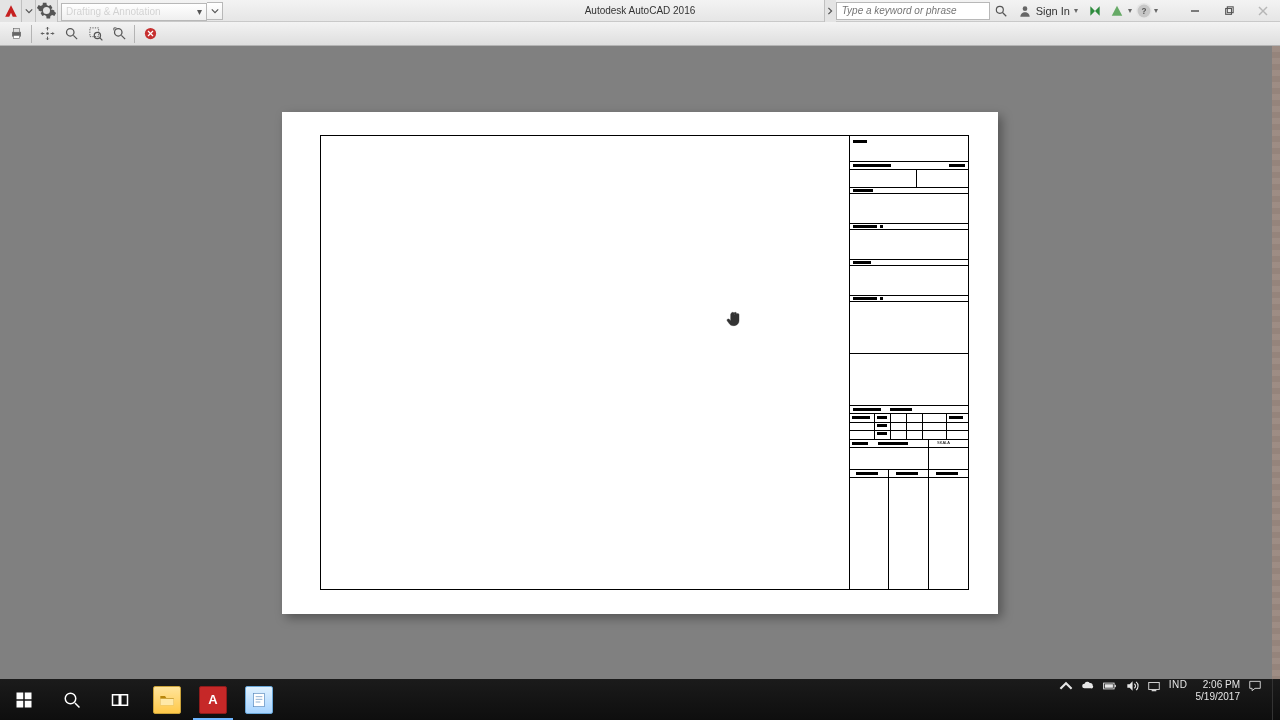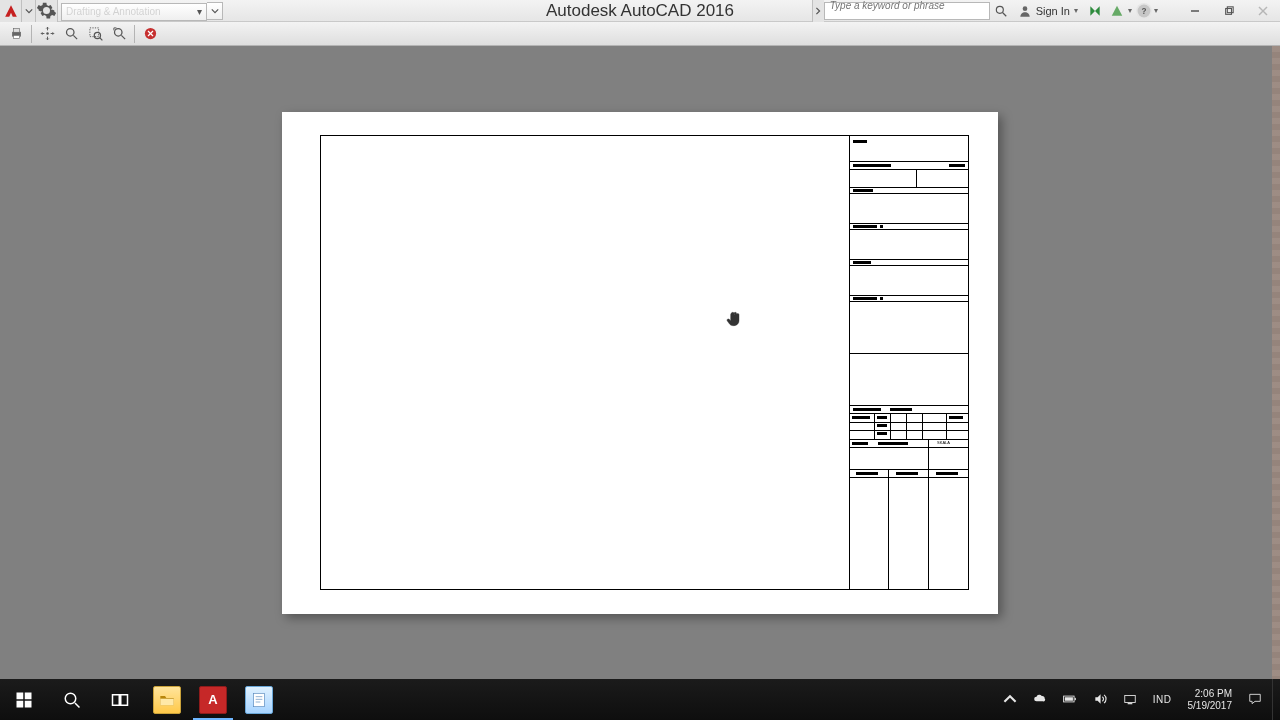--- a/index.html
+++ b/index.html
@@ -7,24 +7,24 @@
 
 
 .titlebar{height:22px;background:linear-gradient(#f3f3f3,#e6e6e6);display:flex;align-items:center;border-bottom:1px solid #c9c9c9;position:relative}
 .app-red-a{width:22px;height:22px;display:flex;align-items:center;justify-content:center;background:#e4e4e4;border-right:1px solid #c0c0c0}
 .app-red-a svg{width:14px;height:14px}
 .qat-dd{width:14px;height:22px;display:flex;align-items:center;justify-content:center;border-right:1px solid #c0c0c0;background:#e4e4e4}
 .qat-gear{width:22px;height:22px;display:flex;align-items:center;justify-content:center;background:#e4e4e4;border-right:1px solid #c0c0c0}
 .workspace-combo{width:146px;height:18px;margin:2px 0 0 3px;border:1px solid #b8b8b8;background:linear-gradient(#fff,#efefef);display:flex;align-items:center;padding:0 4px;font-size:10px;color:#666}
 .workspace-combo .dd{margin-left:auto;color:#555}
 .ws-extra-dd{width:16px;height:18px;margin:2px 2px 2px 0;border:1px solid #b8b8b8;border-left:none;background:linear-gradient(#fff,#efefef);display:flex;align-items:center;justify-content:center}
-.title-text{position:absolute;left:0;right:0;text-align:center;font-size:17px;color:#333;pointer-events:none}
+.title-text{position:absolute;left:0;right:0;text-align:center;font-size:10px;color:#333;pointer-events:none}
 .title-right{margin-left:auto;display:flex;align-items:center;height:100%}
 .info-dd{width:12px;height:22px;display:flex;align-items:center;justify-content:center;background:#e4e4e4;border-left:1px solid #c0c0c0}
-.search-box{width:166px;height:18px;margin:2px 0;border:1px solid #b8b8b8;background:#fff;padding:8px 5px;display:flex;align-items:flex-end}
+.search-box{width:154px;height:18px;margin:2px 0;border:1px solid #b8b8b8;background:#fff;padding:8px 5px;display:flex;align-items:center}
 .search-box input{border:none;outline:none;width:100%;font-size:10px;font-style:italic;color:#888;background:transparent}
 .tb-icon{width:22px;height:22px;display:flex;align-items:center;justify-content:center;color:#444}
 .tb-icon svg{width:14px;height:14px}
 .sign-in{display:flex;align-items:center;gap:4px;font-size:11px;color:#333;padding:0 6px}
 .sign-in .dd{font-size:8px;color:#666}
 .win-btn{width:34px;height:22px;display:flex;align-items:center;justify-content:center;color:#555}
 .win-btn svg{width:10px;height:10px}
 
 
 .prev-toolbar{height:24px;background:linear-gradient(#f3f3f3,#dedede);border-bottom:1px solid #b4b4b4;display:flex;align-items:center;padding:0 4px;gap:0}
@@ -49,21 +49,21 @@
 
 .taskbar{position:absolute;left:0;right:0;bottom:0;height:41px;background:linear-gradient(#1b1b1b,#0e0e0e);display:flex;align-items:center;color:#e6e6e6}
 .task-btn{width:48px;height:41px;display:flex;align-items:center;justify-content:center}
 .task-btn svg{width:18px;height:18px}
 .task-app{width:46px;height:41px;display:flex;align-items:center;justify-content:center;position:relative}
 .task-app.active::after{content:"";position:absolute;left:3px;right:3px;bottom:0;height:2px;background:#6fb6ff}
 .task-app .app-tile{width:28px;height:28px;border-radius:2px;display:flex;align-items:center;justify-content:center}
 .file-explorer-tile{background:linear-gradient(#ffe49b,#ffc94a);border:1px solid #caa23a}
 .autocad-tile{background:#c62828;border:1px solid #8e1b1b;color:#fff;font-weight:bold;font-size:13px}
 .notepad-tile{background:linear-gradient(#dff1ff,#a8d4ff);border:1px solid #6aa7d8}
-.tray{margin-left:auto;display:flex;align-items:center;height:100%;padding-right:10px;gap:16px;font-size:10px}
+.tray{margin-left:auto;display:flex;align-items:flex-start;height:100%;padding-right:10px;gap:8px;font-size:10px}
 .tray .clock{text-align:right;line-height:12px}
 .tray-icon svg{width:14px;height:14px}
 .lang-ind{font-size:10px;letter-spacing:.5px}
 .chevron-up{width:10px;height:10px}
 .notif-bar{width:8px;height:41px;border-left:1px solid #333}
 </style>
 </head>
 <body>
 
 <div class="titlebar">

